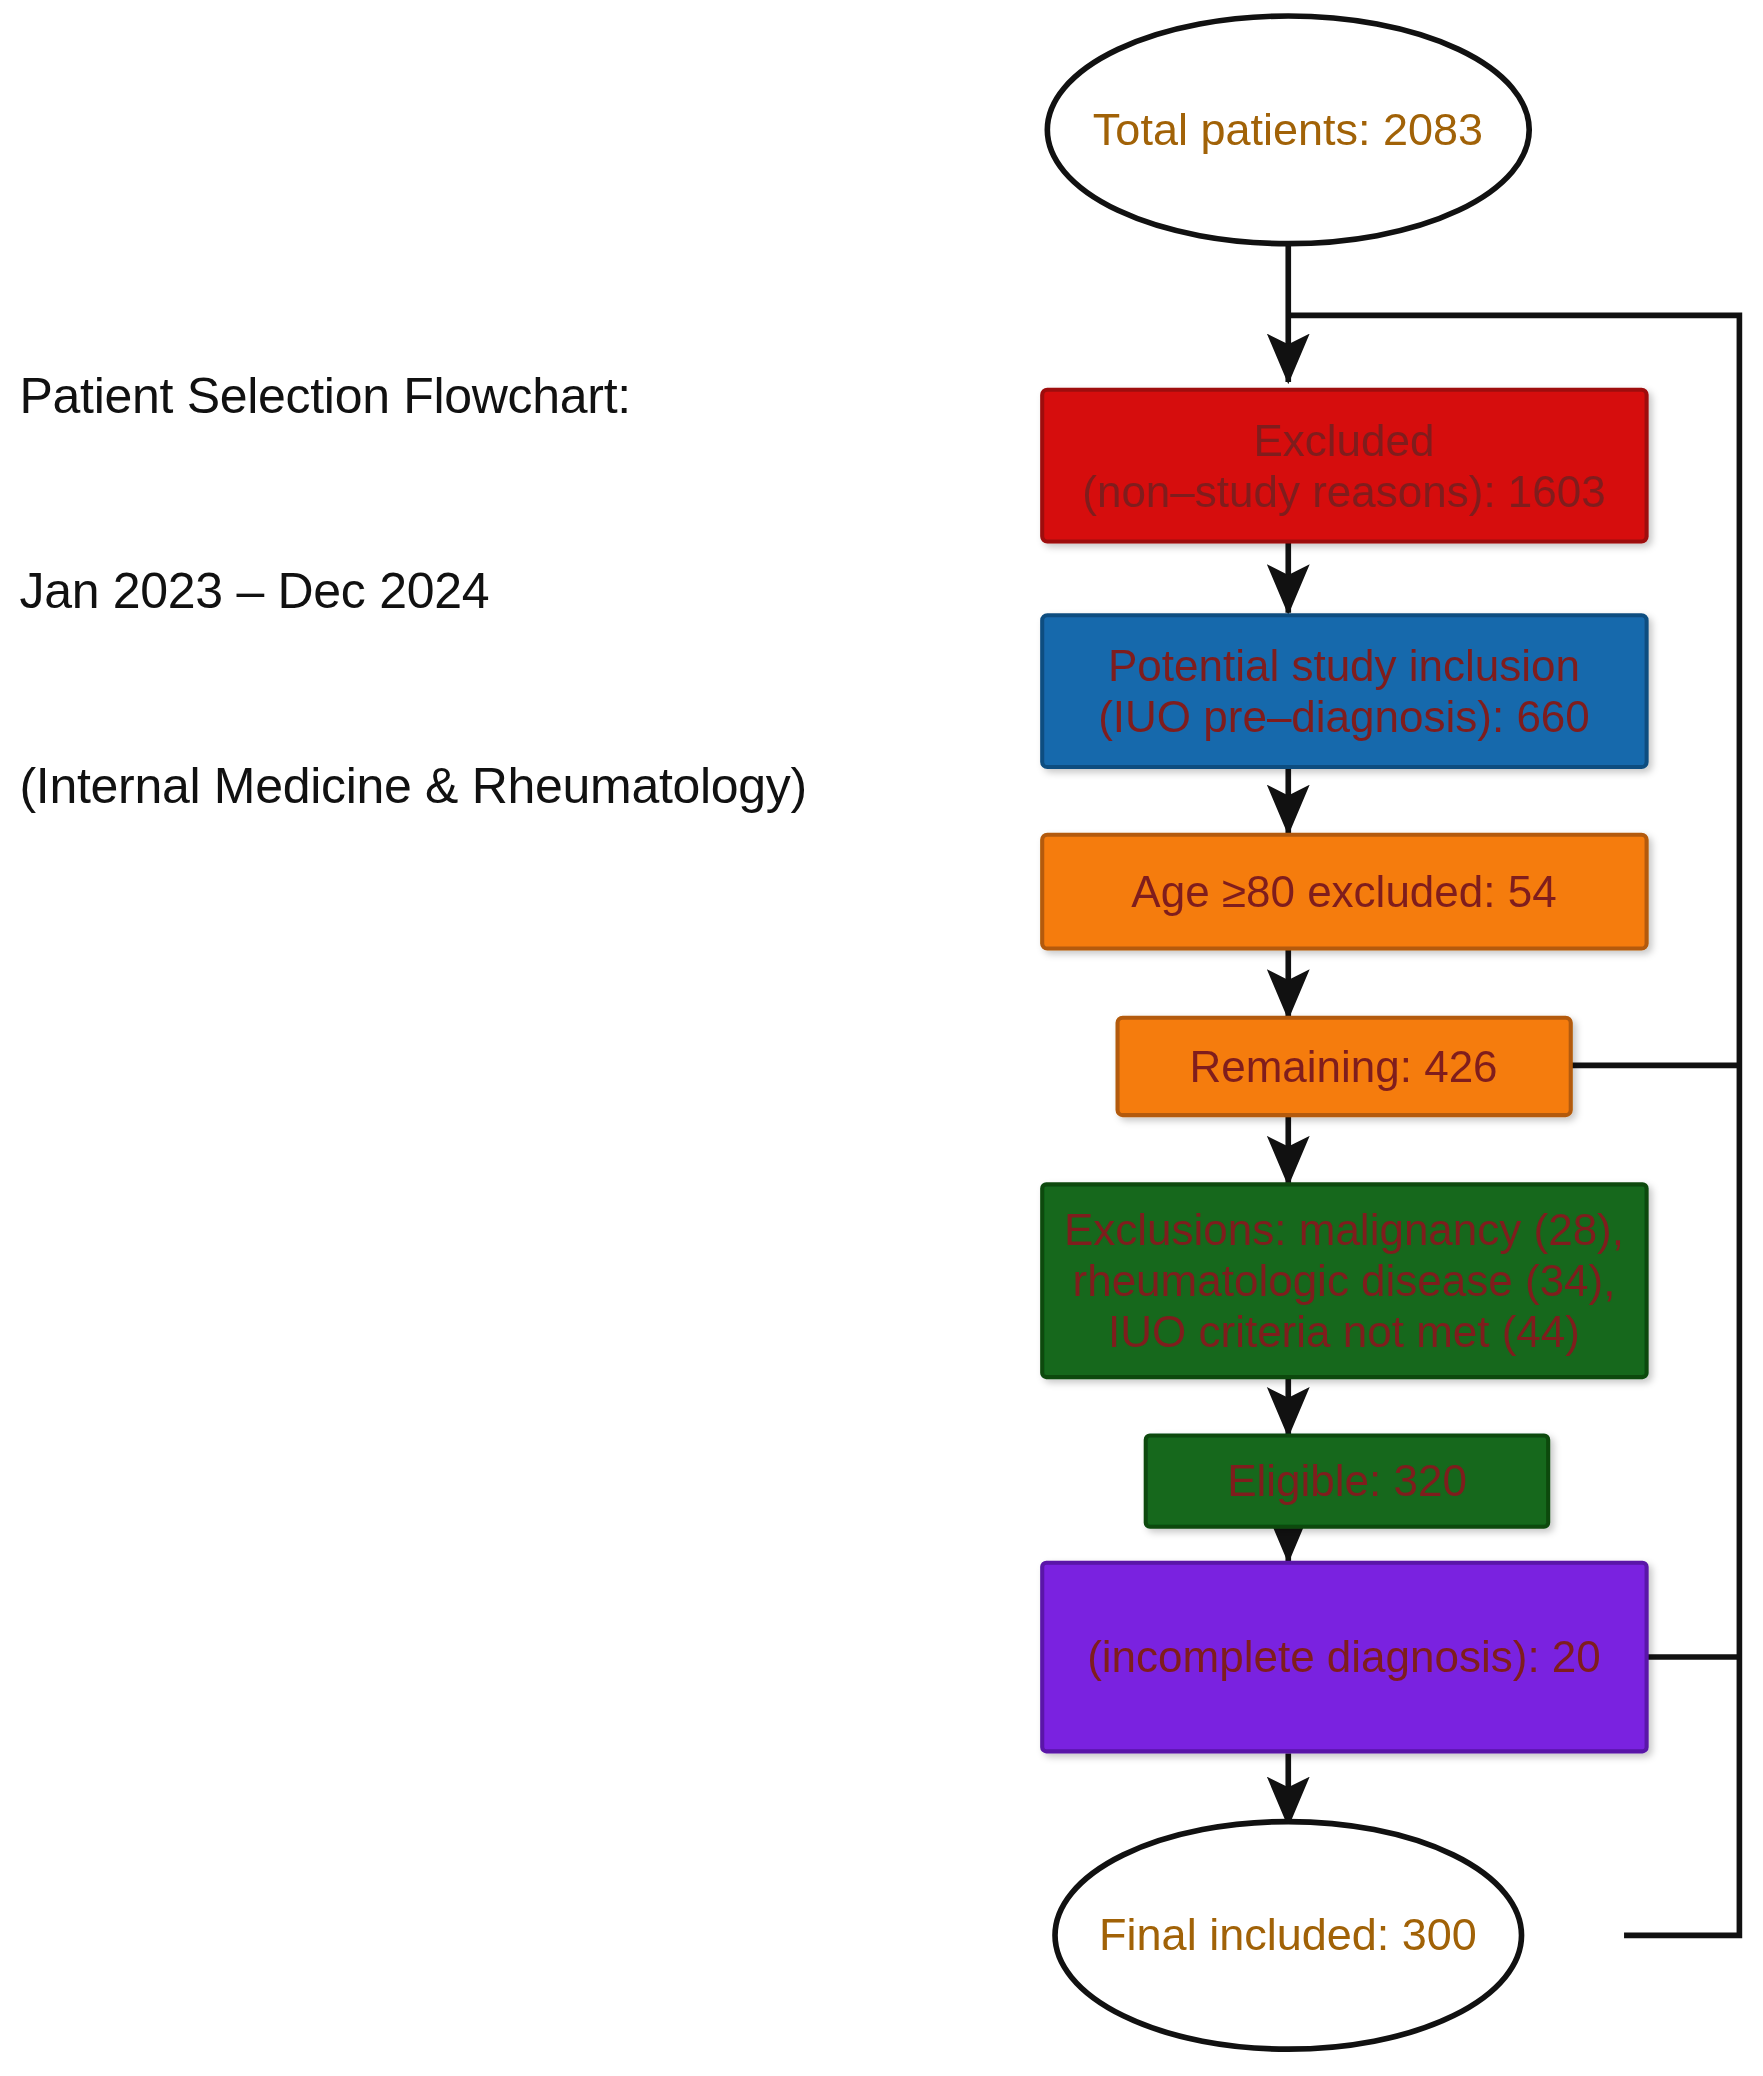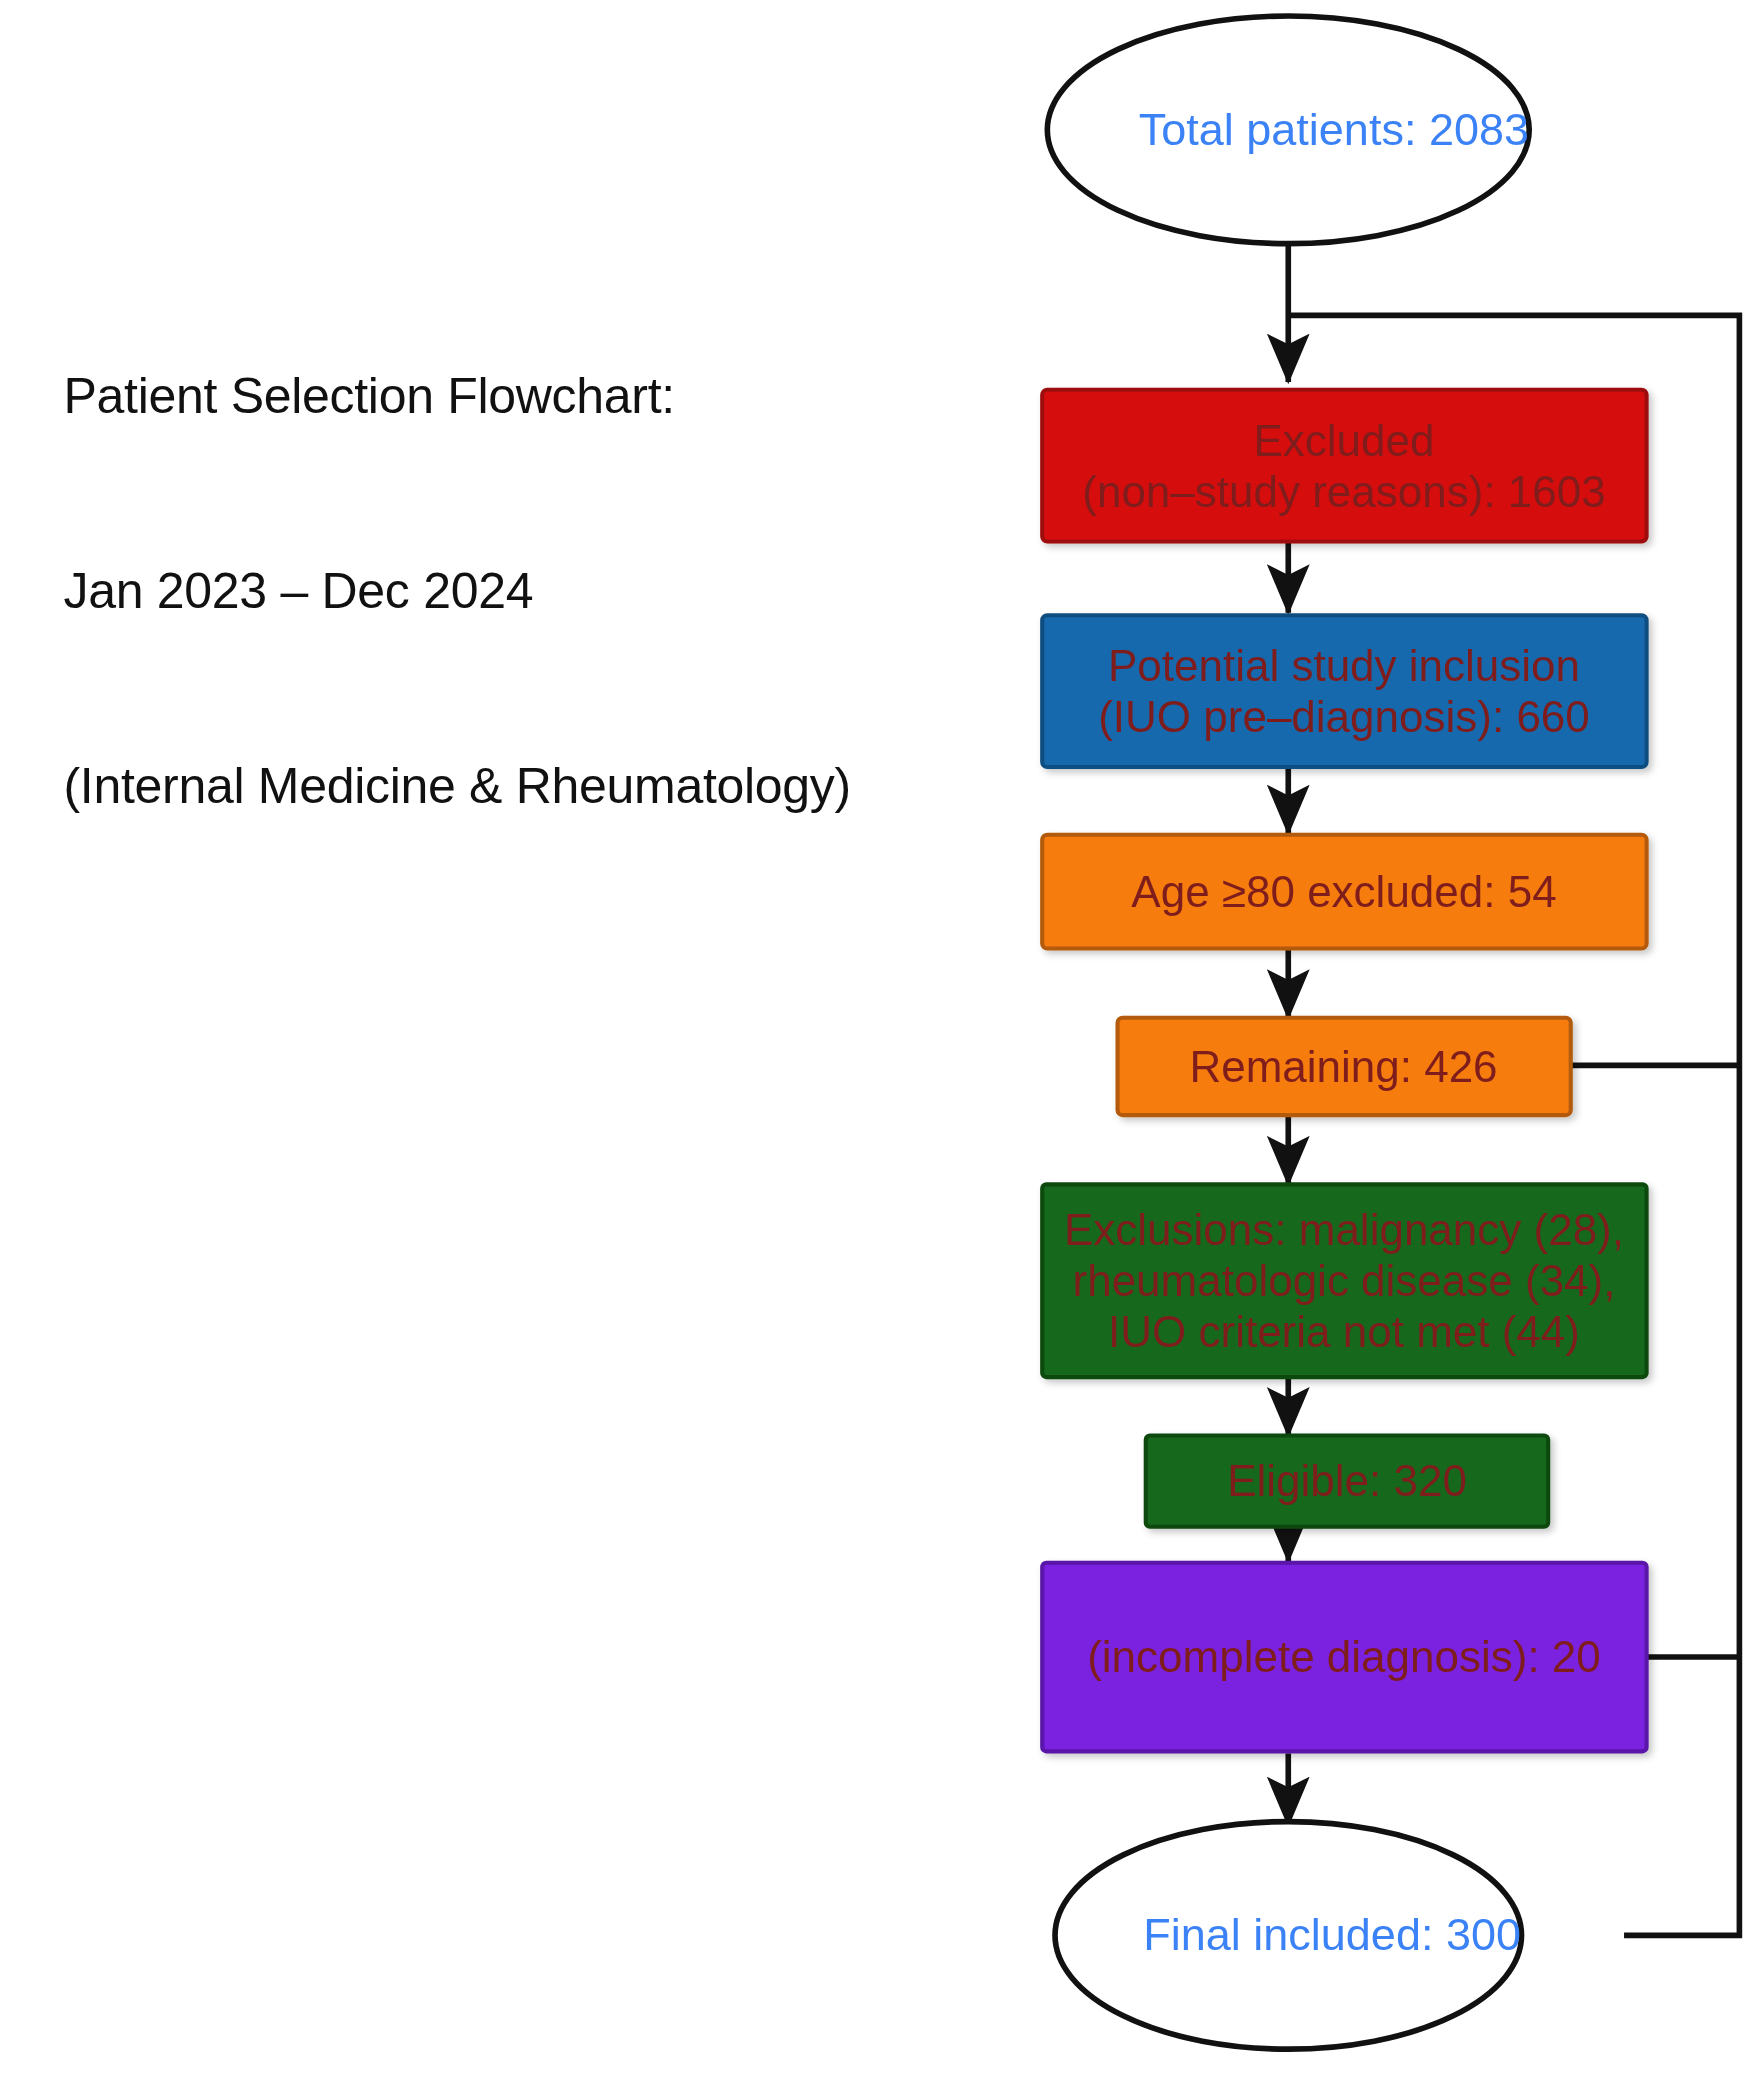--- a/index.html
+++ b/index.html
@@ -28,21 +28,20 @@
     position: absolute;
     left: 19.5px;
     top: 169px;
     width: 871px;
     color: #111111;
     font-size: 50px;
     line-height: 1.30;
     font-weight: 400;
     letter-spacing: -0.3px;
     white-space: pre;
-    margin-left: 44px;
   }
   #title-block .tline { display: block; }
 
   
   #diagram {
     position: absolute;
     left: 0; top: 0;
     width: 1764px;
     height: 2077px;
   }
@@ -55,24 +54,23 @@
     align-items: center;
     justify-content: center;
     text-align: center;
     pointer-events: none;
     white-space: pre;
     line-height: 1.16;
   }
   .node-text .ln { display: block; }
 
   .oval-text {
-    color: #3b82f6;
+    color: #a16207;
     font-size: 45px;
     font-weight: 400;
-    align-items: flex-end;
   }
   .box-text {
     color: #7f1d1d;
     font-size: 44px;
     font-weight: 400;
   }
 </style>
 </head>
 <body>
 

